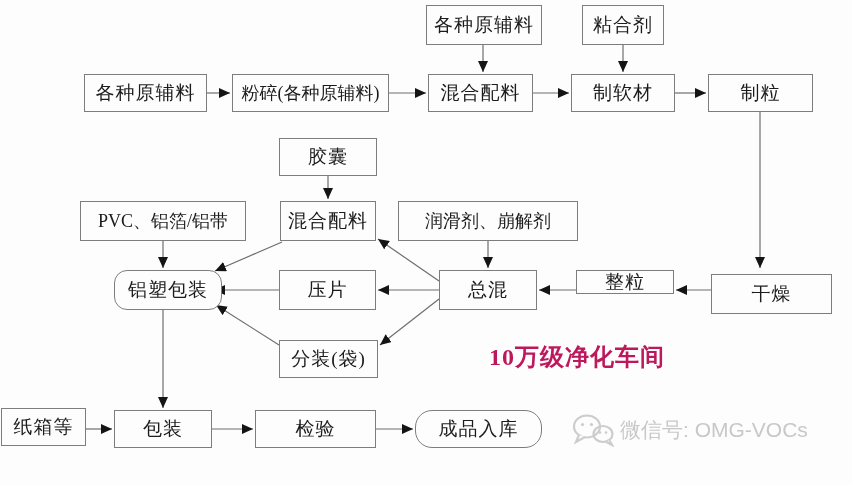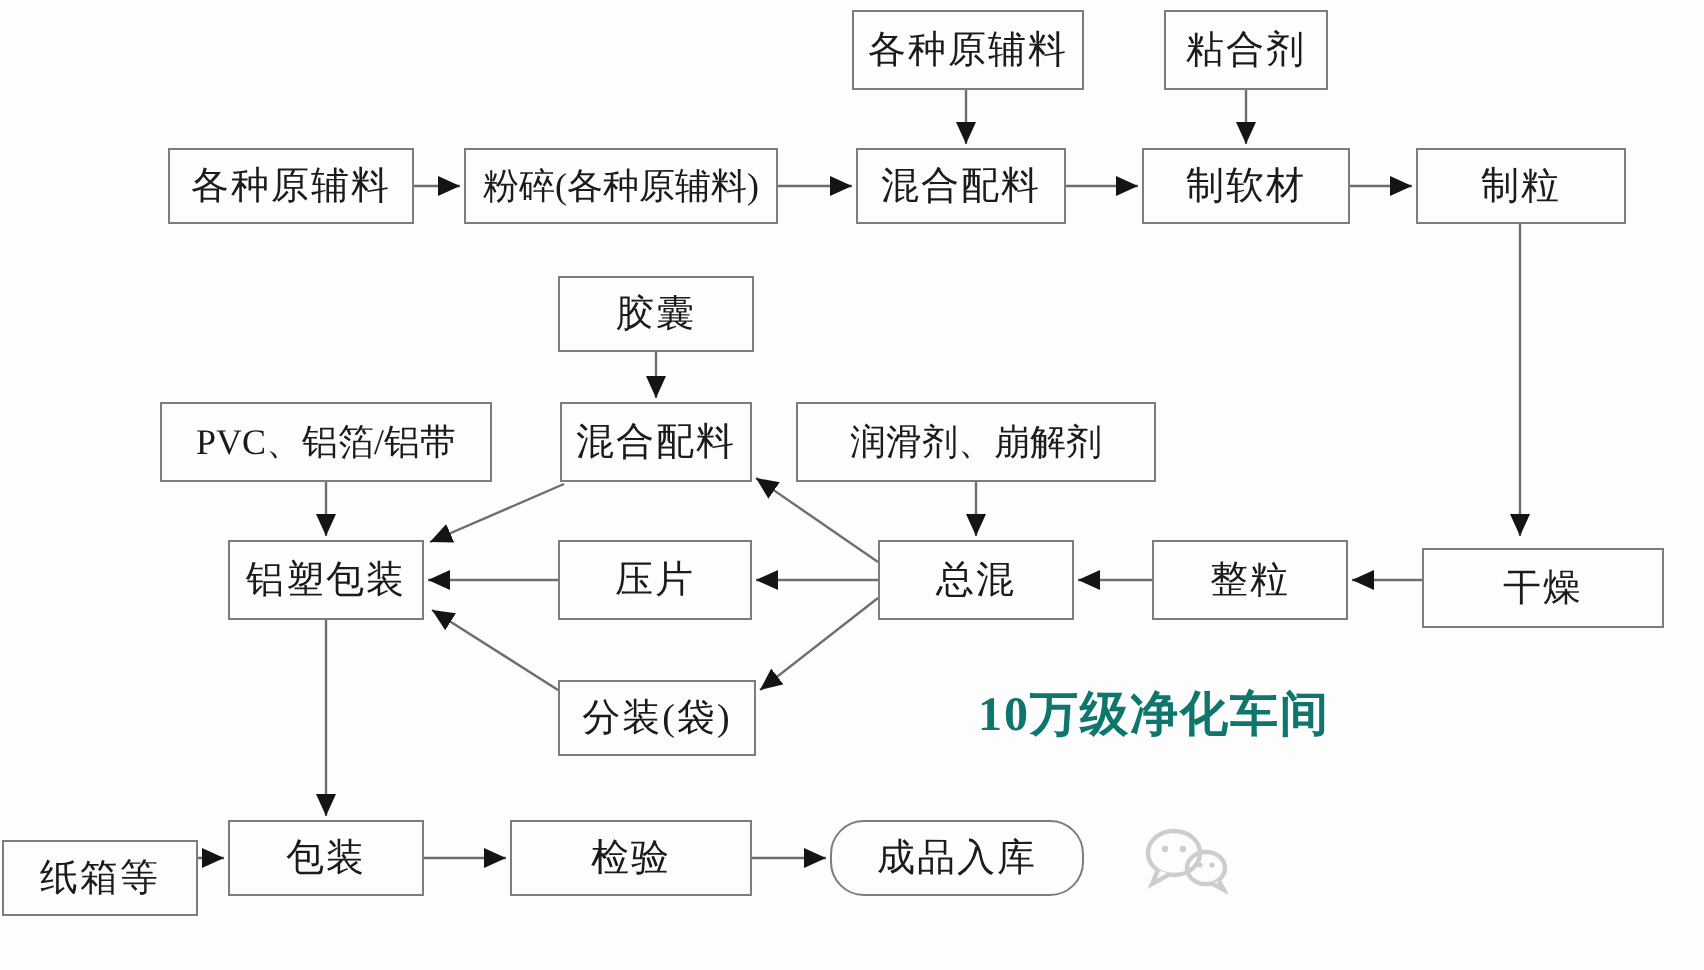--- a/index.html
+++ b/index.html
@@ -17,21 +17,21 @@
     border:1px solid #7d7d7d;
     background:#fdfdfd;
     display:flex;align-items:center;justify-content:center;
     font-size:19px;color:#1b1b1b;
     white-space:nowrap;
     letter-spacing:1px;
   }
   .box.small-text{font-size:18px;letter-spacing:0;}
   #room-title{
     position:absolute;left:489px;top:341px;
-    font-size:24px;font-weight:bold;color:#0f766e;
+    font-size:24px;font-weight:bold;color:#be185d;
     letter-spacing:1px;white-space:nowrap;
   }
   #watermark{
     position:absolute;left:572px;top:413px;
     display:flex;align-items:center;gap:6px;
     color:#c8c8c8;font-size:21px;
     font-family:"Liberation Sans","DejaVu Sans",sans-serif;
     white-space:nowrap;
   }
 </style>
@@ -77,42 +77,43 @@
       <div class="box" style="left: 582px; top: 5px; width: 82px; height: 40px;">粘合剂</div>
       <div class="box" style="left: 84px; top: 74px; width: 123px; height: 38px;">各种原辅料</div>
       <div class="box small-text" style="left: 232px; top: 74px; width: 157px; height: 38px;">粉碎(各种原辅料)</div>
       <div class="box" style="left: 428px; top: 74px; width: 105px; height: 38px;">混合配料</div>
       <div class="box" style="left: 571px; top: 74px; width: 104px; height: 38px;">制软材</div>
       <div class="box" style="left: 708px; top: 74px; width: 105px; height: 38px;">制粒</div>
       <div class="box" style="left: 279px; top: 138px; width: 98px; height: 38px;">胶囊</div>
       <div class="box small-text" style="left: 80px; top: 201px; width: 166px; height: 40px;">PVC、铝箔/铝带</div>
       <div class="box" style="left: 280px; top: 201px; width: 96px; height: 40px;">混合配料</div>
       <div class="box small-text" style="left: 398px; top: 201px; width: 180px; height: 40px;">润滑剂、崩解剂</div>
-      <div class="box" style="left: 114px; top: 270px; width: 98px; height: 40px;">铝塑包装</div>
+      <div class="box" style="left: 114px; top: 270px; width: 108px; height: 40px; border-radius: 13px;">铝塑包装</div>
       <div class="box" style="left: 279px; top: 270px; width: 97px; height: 40px;">压片</div>
       <div class="box" style="left: 439px; top: 270px; width: 98px; height: 40px;">总混</div>
-      <div class="box" style="left: 576px; top: 270px; width: 98px; height: 40px;">整粒</div>
+      <div class="box" style="left: 576px; top: 270px; width: 98px; height: 24px;">整粒</div>
       <div class="box" style="left: 711px; top: 274px; width: 121px; height: 40px;">干燥</div>
       <div class="box" style="left: 279px; top: 340px; width: 99px; height: 38px;">分装(袋)</div>
-      <div class="box" style="left: 1px; top: 420px; width: 98px; height: 38px;">纸箱等</div>
+      <div class="box" style="left: 1px; top: 408px; width: 85px; height: 38px;">纸箱等</div>
       <div class="box" style="left: 114px; top: 410px; width: 98px; height: 38px;">包装</div>
       <div class="box" style="left: 255px; top: 410px; width: 121px; height: 38px;">检验</div>
       <div class="box" style="left: 415px; top: 410px; width: 127px; height: 38px; border-radius: 17px;">成品入库</div>
     </div>
 
   <div id="room-title">10万级净化车间</div>
 
   <div id="watermark">
     <span style="display:inline-flex;">
       <svg width="42" height="34" viewBox="0 0 42 34" fill="none">
         <ellipse cx="15" cy="13.5" rx="13" ry="11" stroke="#cdcdcd" stroke-width="2.2"></ellipse>
         <path d="M7 22 L4 29 L13 24" stroke="#cdcdcd" stroke-width="2.2" fill="#fdfdfd"></path>
         <circle cx="10.5" cy="11.5" r="1.6" fill="#cdcdcd"></circle>
         <circle cx="19.5" cy="11.5" r="1.6" fill="#cdcdcd"></circle>
         <ellipse cx="31" cy="21" rx="9.5" ry="8" stroke="#cdcdcd" stroke-width="2.2"></ellipse>
         <path d="M37.5 27.5 L40 32 L33.5 28.5" stroke="#cdcdcd" stroke-width="2.2" fill="#fdfdfd"></path>
         <circle cx="28" cy="19.5" r="1.3" fill="#cdcdcd"></circle>
         <circle cx="34" cy="19.5" r="1.3" fill="#cdcdcd"></circle>
       </svg>
     </span>
+    <span>微信号: OMG-VOCs</span>
   </div>
 
 </div>
 
 </body></html>

